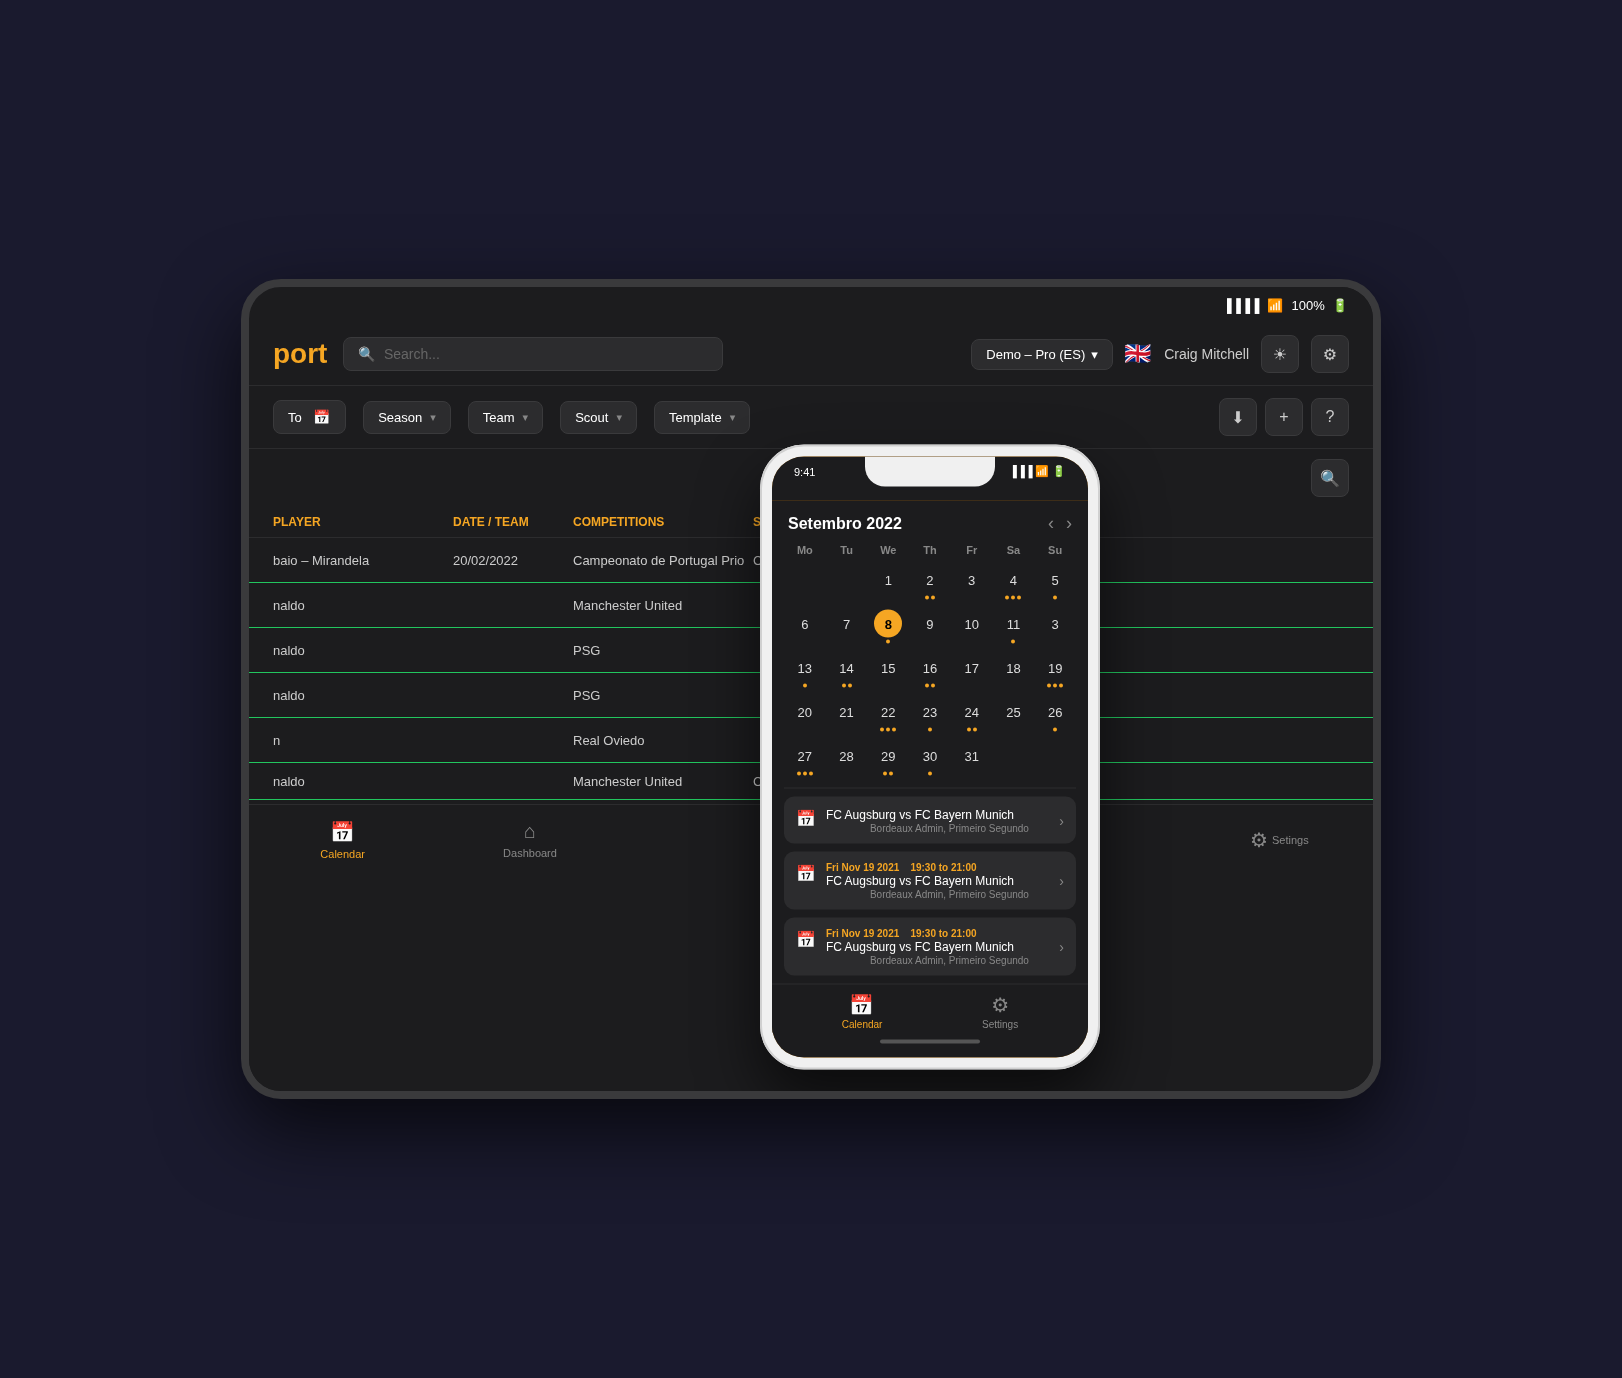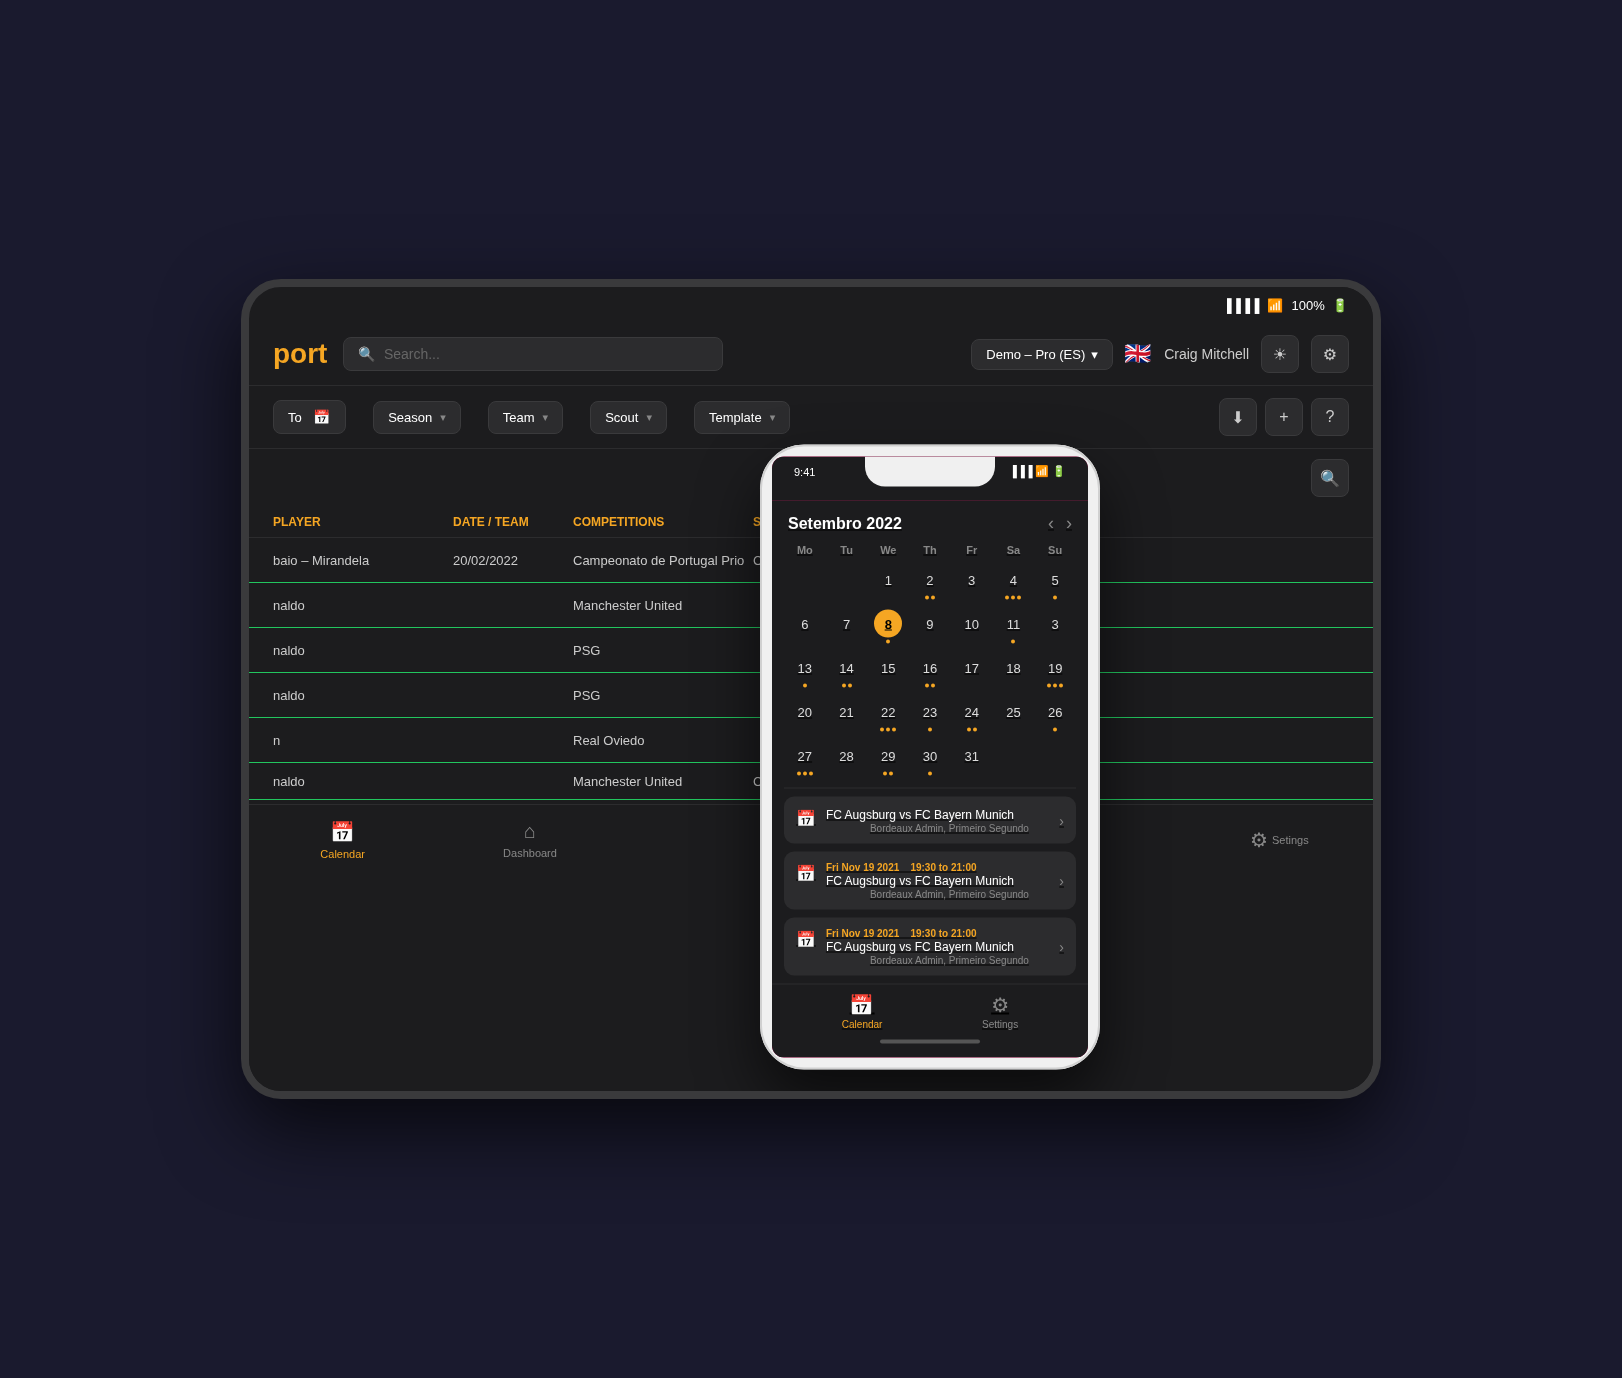--- a/index.html
+++ b/index.html
@@ -112,21 +112,21 @@
       color: #ccc;
       font-size: 16px;
       cursor: pointer;
     }
 
     
     .filter-bar {
       padding: 12px 24px;
       display: flex;
       align-items: center;
-      gap: 27px;
+      gap: 17px;
       background: #1c1c1e;
       border-bottom: 1px solid #2c2c2e;
     }
 
     .filter-btn {
       background: #2c2c2e;
       border: 1px solid #3a3a3c;
       border-radius: 8px;
       padding: 8px 14px;
       color: #fff;
@@ -251,22 +251,22 @@
 
     .phone-frame {
       background: #f0f0f0;
       border-radius: 44px;
       padding: 12px;
       box-shadow: 0 30px 60px rgba(0,0,0,0.6), inset 0 0 0 2px #d0d0d0;
       position: relative;
     }
 
     .phone-inner {
-      background: #be185d;
-      border-radius: 12px;
+      background: #a16207;
+      border-radius: 32px;
       overflow: hidden;
       position: relative;
     }
 
     .phone-notch-area {
       background: #1c1c1e;
       height: 44px;
       display: flex;
       align-items: flex-start;
       justify-content: space-between;
@@ -291,21 +291,20 @@
       justify-content: space-between;
       width: 100%;
       font-size: 11px;
       color: #fff;
       padding: 0 4px;
     }
 
     .phone-content {
       background: #1c1c1e;
       padding: 0 0 10px;
-      text-decoration: underline;
     }
 
     
     .cal-header {
       display: flex;
       align-items: center;
       justify-content: space-between;
       padding: 12px 16px 8px;
     }
 

